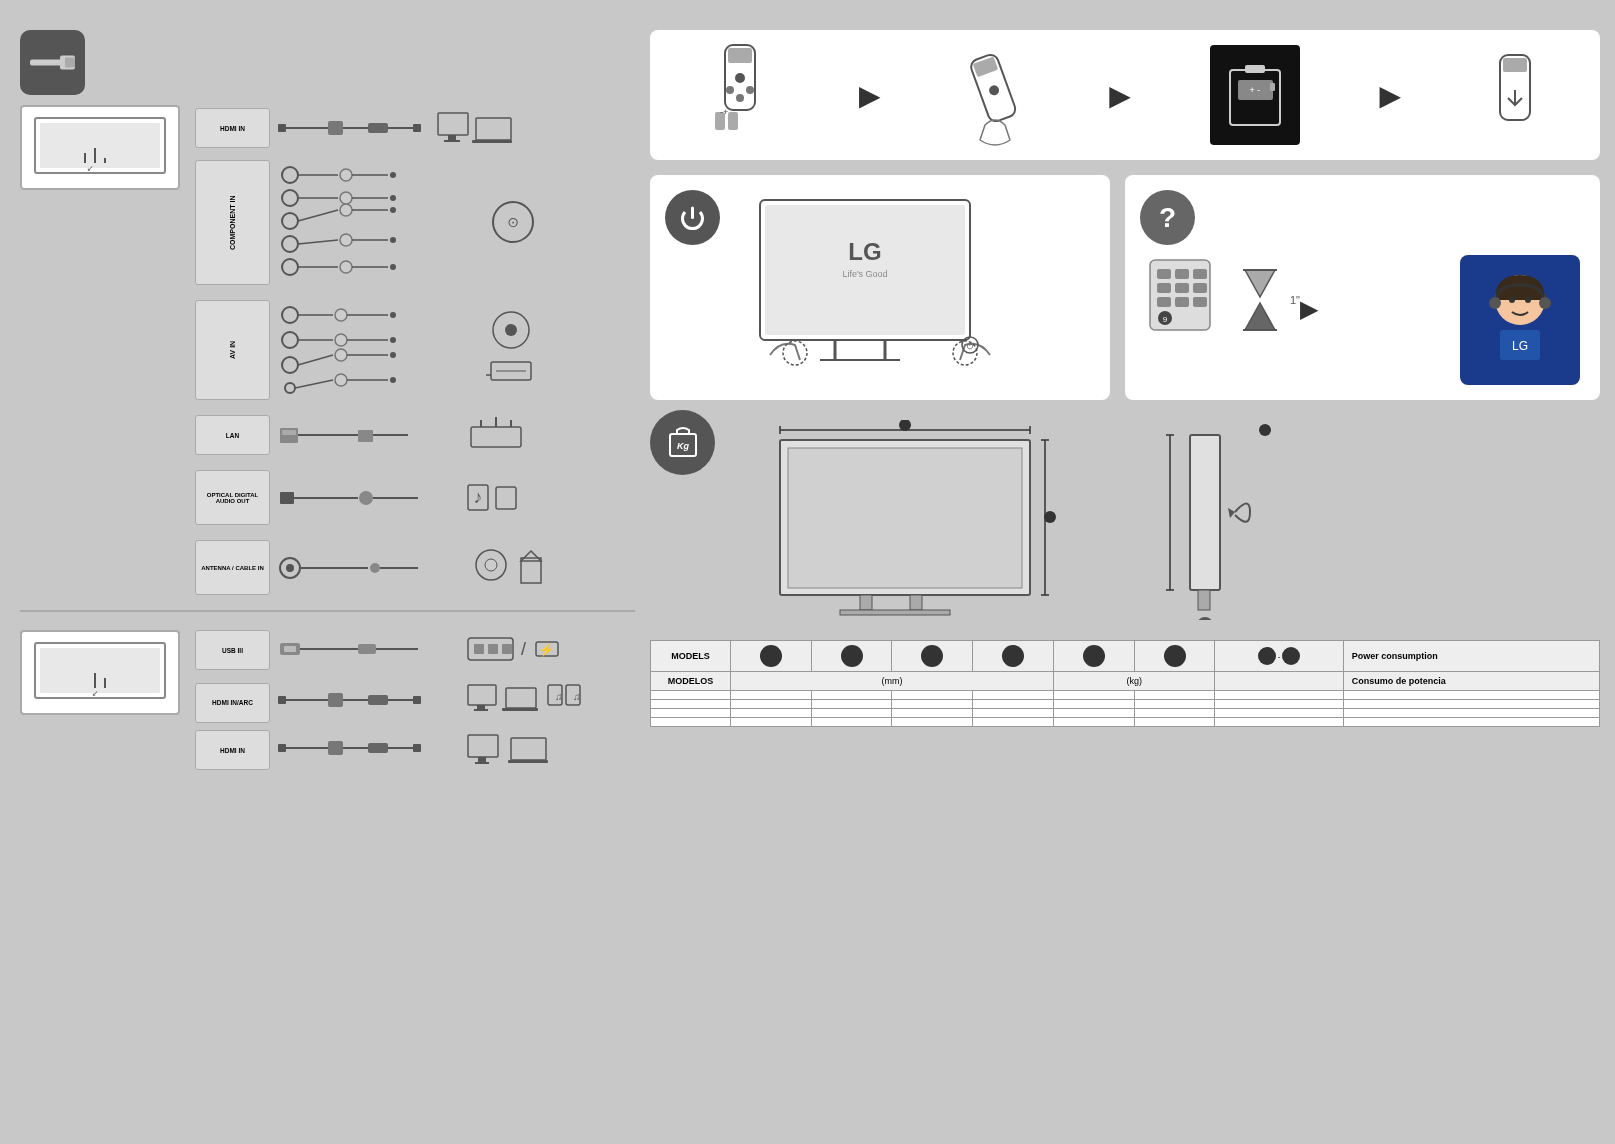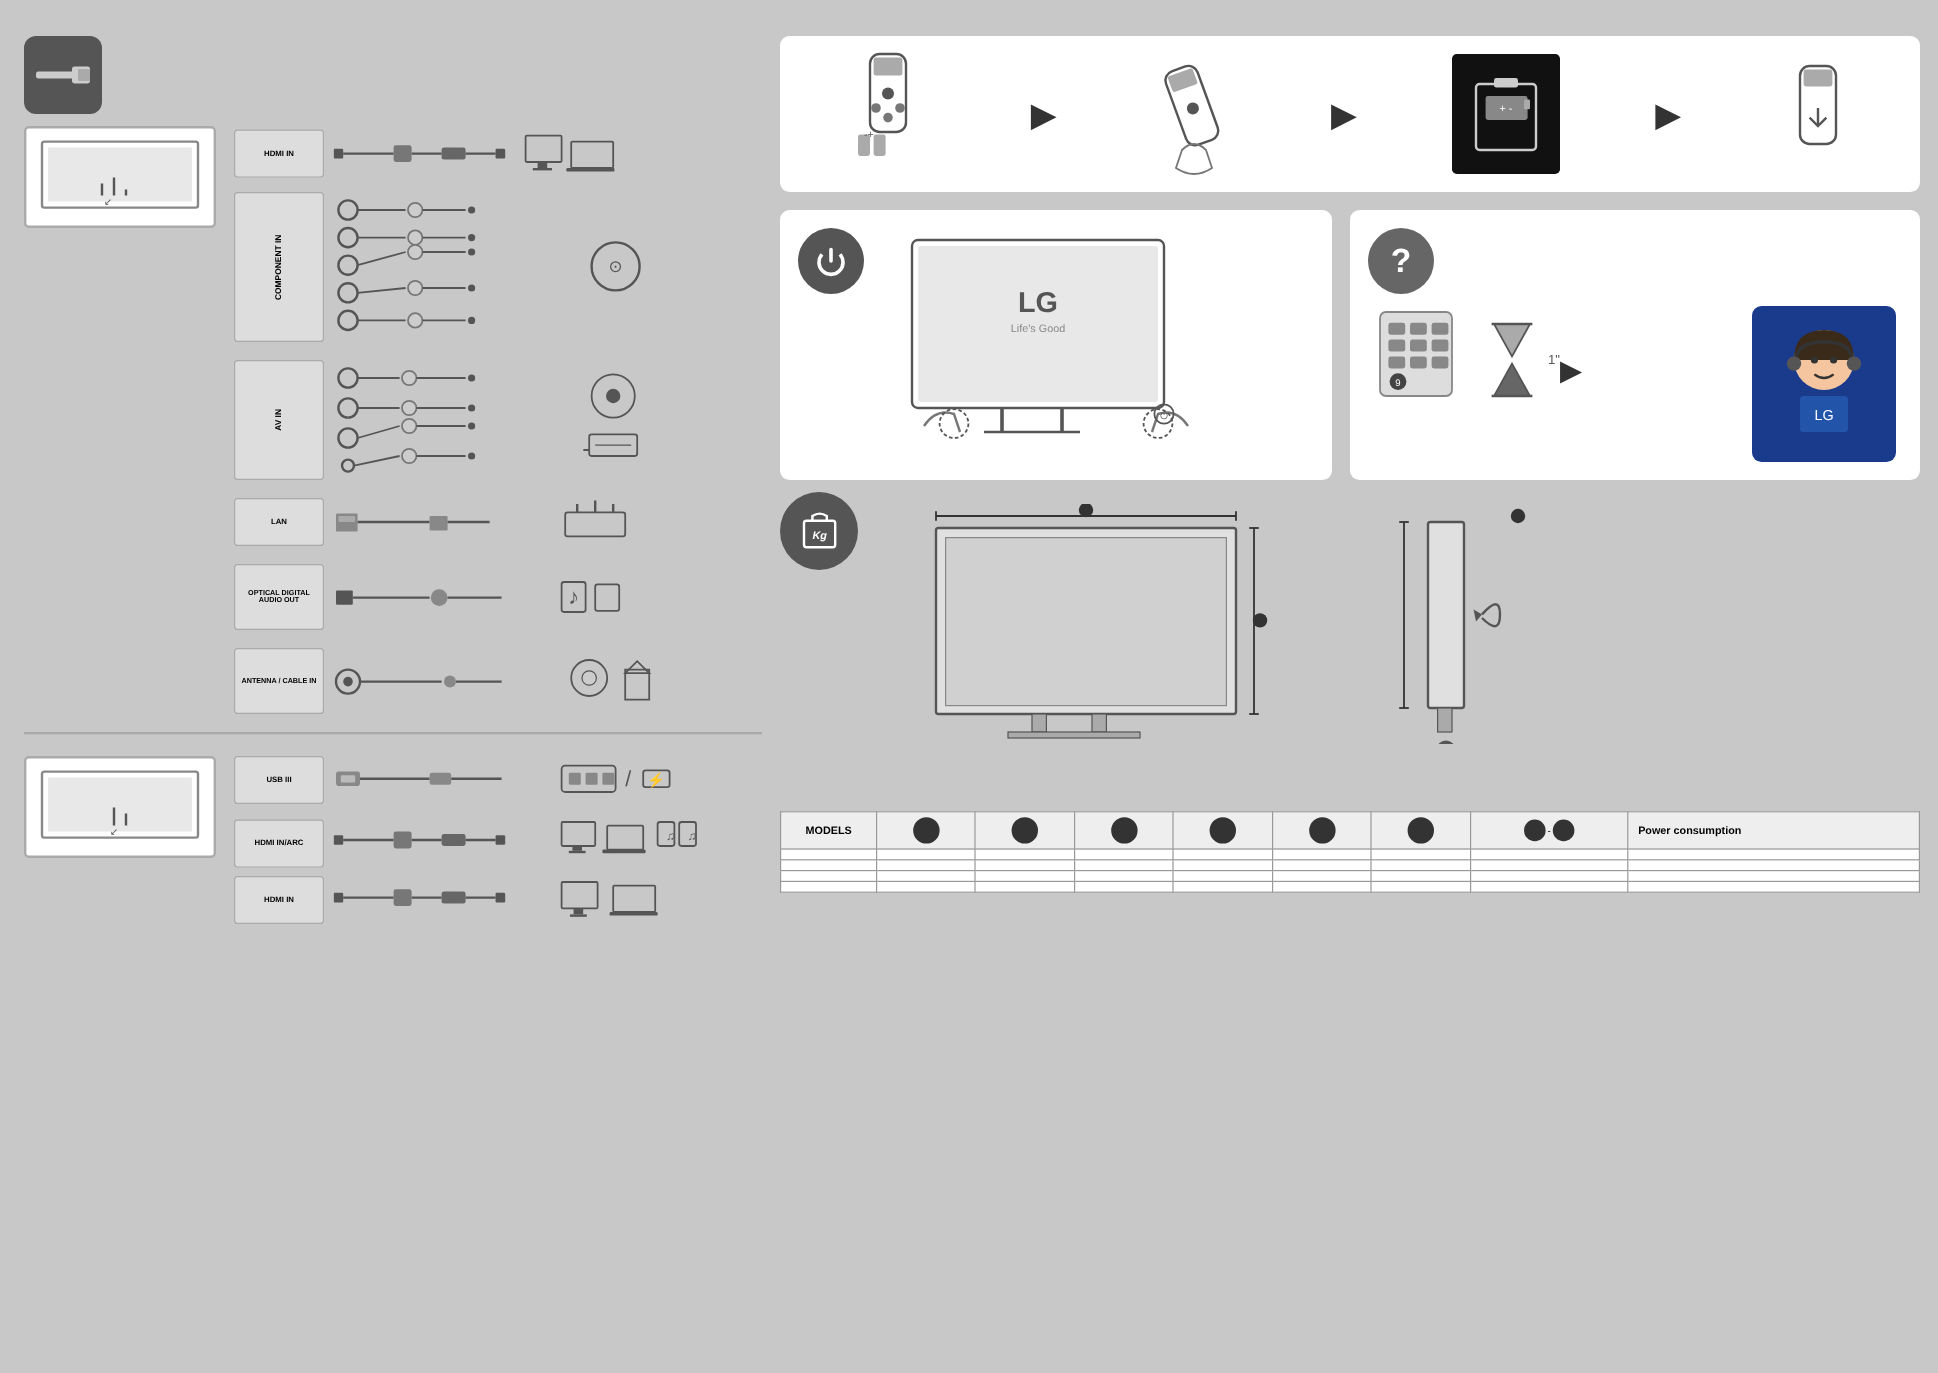--- a/index.html
+++ b/index.html
@@ -562,21 +562,21 @@
         <path d="M95 92 Q110 75 110 92 Q110 110 95 95" fill="none" stroke="#555" stroke-width="2"></path>
         <polygon points="95,92 88,88 90,98" fill="#555"></polygon>
 
         <circle cx="125" cy="10" r="6" fill="#333"></circle>
 
         <circle cx="65" cy="205" r="8" fill="#555"></circle>
       </svg>
     </div>
   </div>
 
-  <div style="position:absolute;left:650px;top:640px;width:950px;margin-top:36px;">
+  <div style="position:absolute;left:650px;top:640px;width:950px;">
     <table>
       <thead>
         <tr>
           <td style="width:80px;font-weight:bold;background:#eee;">MODELS</td>
           <td style="min-width:25px;background:#eee;">
             <div style="width:22px;height:22px;background:#333;border-radius:50%;margin:auto;"></div>
           </td>
           <td style="min-width:25px;background:#eee;">
             <div style="width:22px;height:22px;background:#333;border-radius:50%;margin:auto;"></div>
           </td>
@@ -594,20 +594,27 @@
           </td>
           <td style="min-width:45px;background:#eee;">
             <div style="display:flex;gap:2px;justify-content:center;align-items:center;">
               <div style="width:18px;height:18px;background:#333;border-radius:50%;"></div>
               <span style="font-size:8px;">-</span>
               <div style="width:18px;height:18px;background:#333;border-radius:50%;"></div>
             </div>
           </td>
           <td style="font-weight:bold;background:#eee;text-align:left;padding:4px 8px;">Power consumption</td>
         </tr>
+        <tr>
+          <td style="font-weight:bold;background:#eee;">MODELOS</td>
+          <td colspan="4" style="background:#eee;font-size:9px;">(mm)</td>
+          <td colspan="2" style="background:#eee;font-size:9px;">(kg)</td>
+          <td style="background:#eee;"></td>
+          <td style="font-weight:bold;background:#eee;text-align:left;padding:4px 8px;">Consumo de potencia</td>
+        </tr>
       </thead>
       <tbody>
         <tr>
           <td></td>
             <td></td>
             <td></td>
             <td></td>
             <td></td>
             <td></td>
             <td></td>

